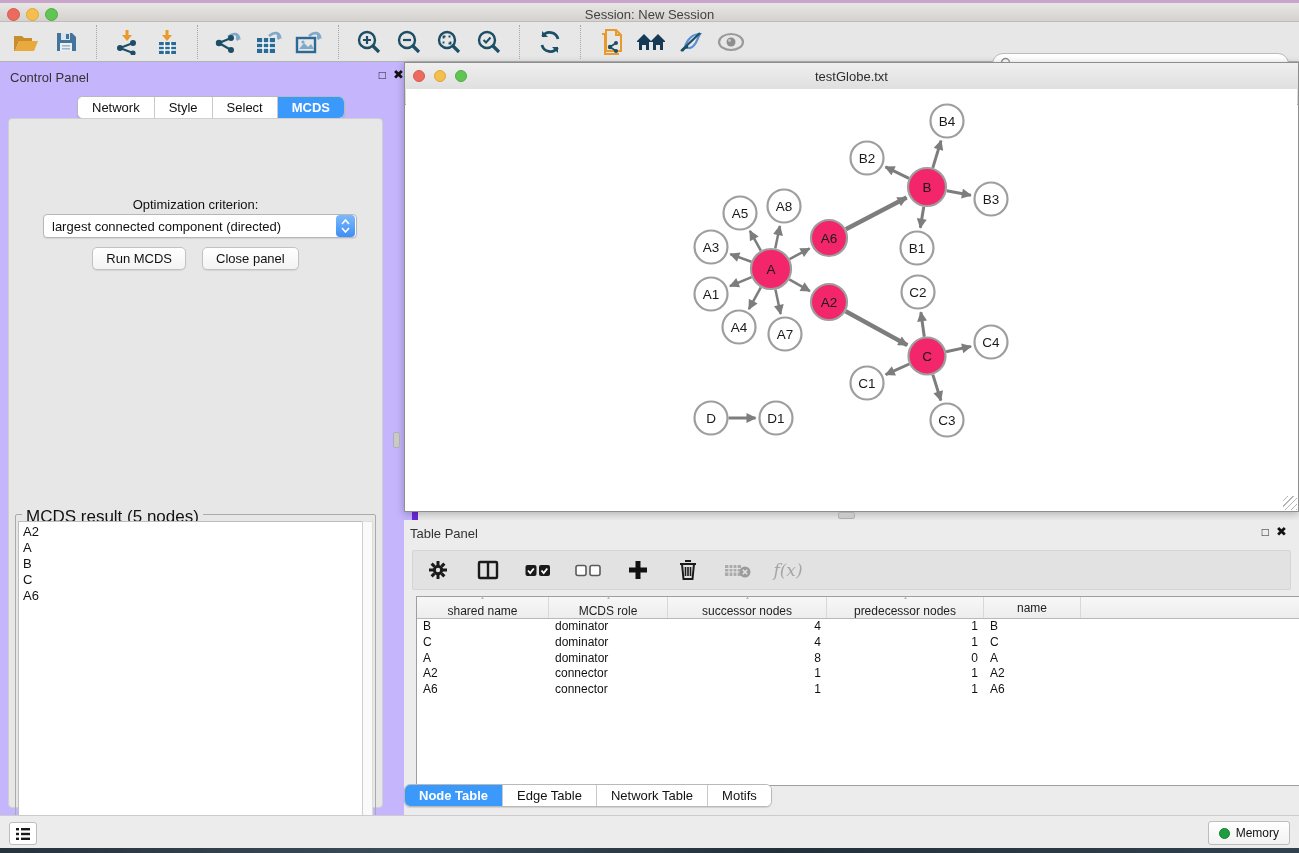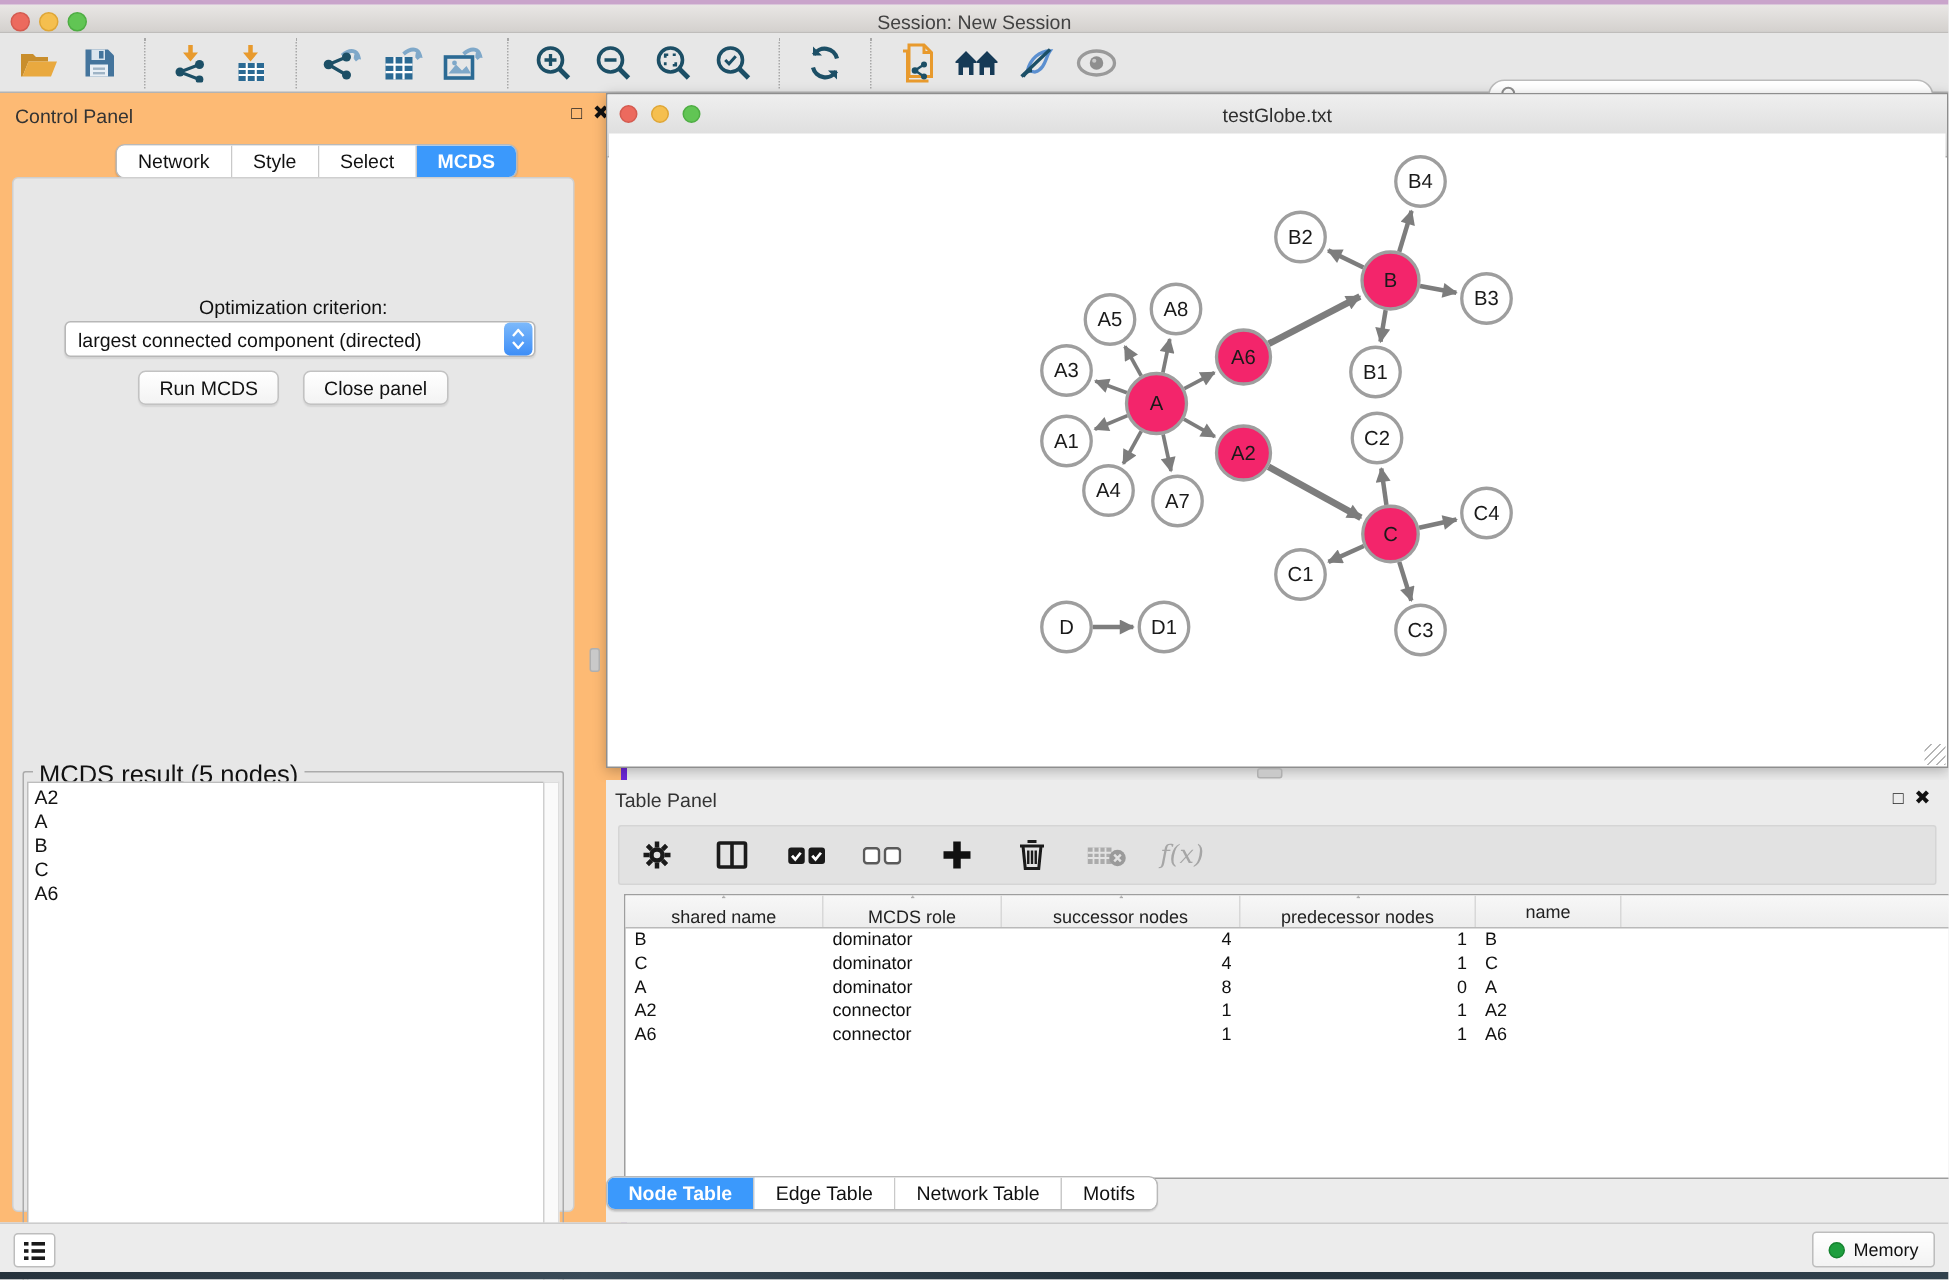--- a/index.html
+++ b/index.html
@@ -22,21 +22,21 @@
   .tbgroup { display:flex; align-items:center; height:40px; padding:0 6px; }
   .tbsep { width:1px; height:34px; border-left:1px dotted #A8A8A8; margin:0 4px; }
   .tbbtn { width:40px; height:34px; display:flex; align-items:center; justify-content:center; cursor:pointer; }
   .tbbtn svg { display:block; }
   .searchwrap { position:absolute; right:10px; top:31px; width:297px; height:22px; }
   .searchwrap input { width:100%; height:100%; border:1px solid #BBB; border-radius:12px; background:#FFF;
     padding:0 8px 0 24px; font-size:12px; color:#333; outline:none; }
   .searchwrap .mag { position:absolute; left:8px; top:4px; }
 
   
-  .cpanel { position:absolute; left:0; top:62px; width:418px; height:753px; background:#fdba74; border-right:4px solid #6d28d9; }
+  .cpanel { position:absolute; left:0; top:62px; width:418px; height:753px; background:#c4b5fd; border-right:6px solid #6d28d9; }
   .cpanel-head { position:absolute; left:0; top:0; width:100%; height:28px; }
   .cpanel-title { position:absolute; left:10px; top:8px; font-size:13px; color:#333; }
   .win-float { position:absolute; top:6px; font-size:12px; color:#222; cursor:pointer; line-height:14px; }
   .win-close { position:absolute; top:6px; font-size:13px; color:#111; font-weight:bold; cursor:pointer; line-height:14px; }
   .cpanel .win-float { right:26px; } .cpanel .win-close { right:8px; }
 
   .seg { display:flex; border:1px solid #B9B9B9; border-radius:6px; overflow:hidden; background:#FFF;
     box-shadow:0 1px 1px rgba(0,0,0,0.12); font-size:13px; }
   .seg .segtab { padding:3px 14px; color:#111; background:#FFF; border-right:1px solid #C9C9C9; cursor:pointer; white-space:nowrap; }
   .seg .segtab:last-child { border-right:none; }

